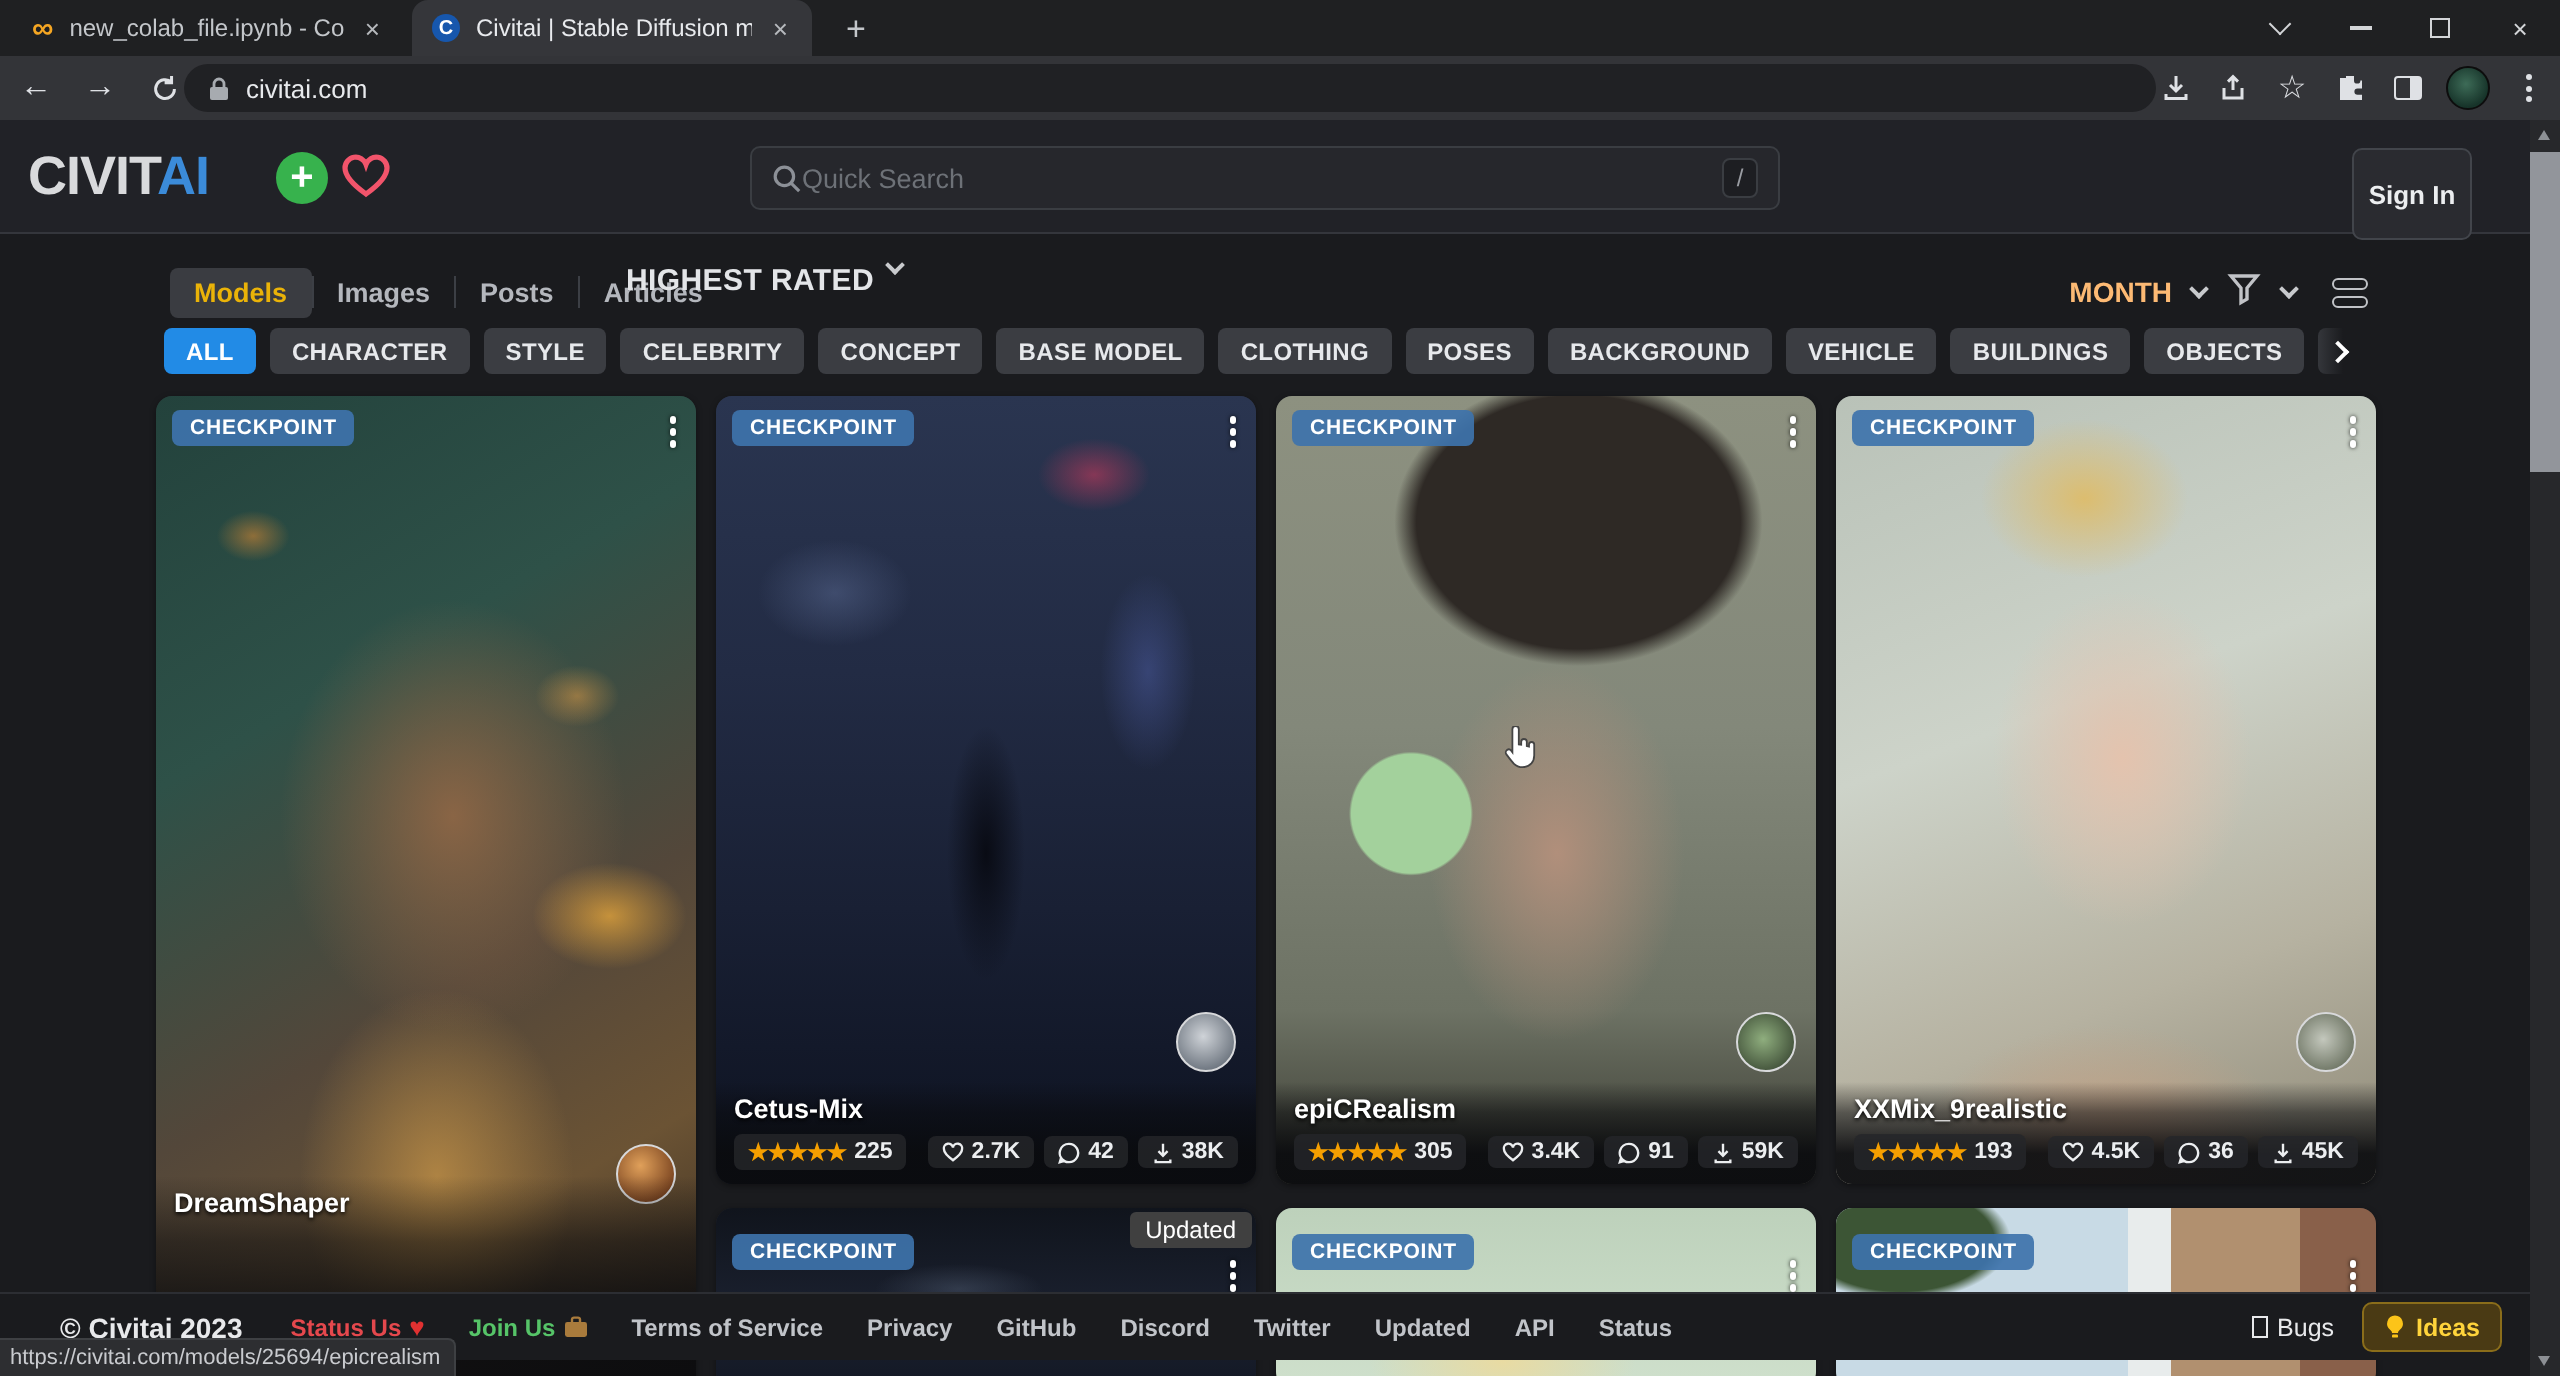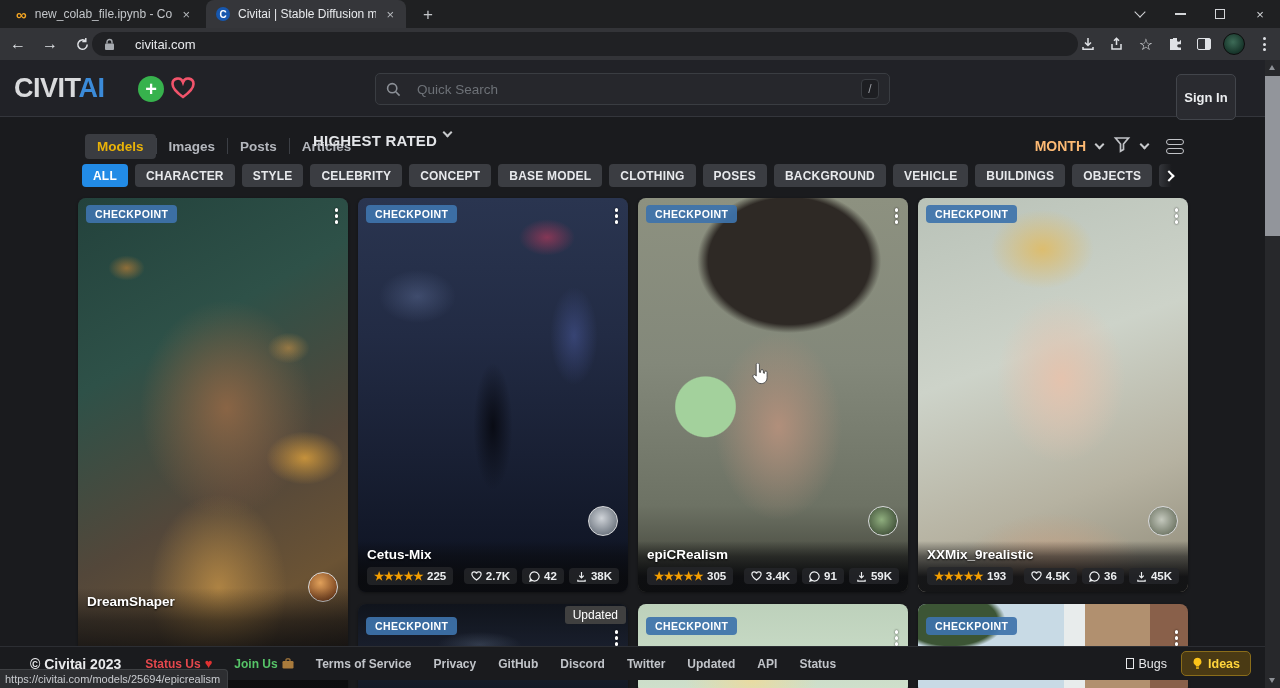--- a/index.html
+++ b/index.html
@@ -24,21 +24,21 @@
   .win-btn { width:40px; height:28px; display:flex; align-items:center; justify-content:center; color:#d3d5d8; font-size:13px; }
   .chev-sm { width:8px; height:8px; border-right:1.5px solid #d3d5d8; border-bottom:1.5px solid #d3d5d8;
          transform:rotate(45deg); margin-top:-4px; }
   .max-box { width:10px; height:10px; border:1.2px solid #d3d5d8; }
   .min-bar { width:11px; height:1.5px; background:#d3d5d8; }
 
   .toolbar { position:absolute; left:0; top:28px; width:1280px; height:32px; background:#333438; display:flex; align-items:center; }
   .nav-btn { width:28px; height:28px; display:flex; align-items:center; justify-content:center;
          color:#dfe1e5; font-size:16px; margin-left:4px; }
   .urlbar { position:absolute; left:92px; top:4px; width:986px; height:24px; background:#202124;
-         border-radius:12px; display:flex; align-items:center; padding:0 12px; gap:20px; }
+         border-radius:12px; display:flex; align-items:center; padding:0 12px; gap:8px; }
   .url-text { color:#e8eaed; font-size:13px; }
   .toolbar-icons { position:absolute; right:6px; top:2px; height:28px; display:flex; align-items:center; gap:9px; }
   .tb-ic { width:20px; height:20px; display:flex; align-items:center; justify-content:center; color:#dfe1e5; }
   .star-glyph { font-size:16px; color:#dfe1e5; }
   .panel-ic { width:14px; height:12px; border:1.5px solid #dfe1e5; border-radius:2px; position:relative; }
   .panel-ic::after { content:""; position:absolute; right:0; top:0; width:5px; height:100%; background:#dfe1e5; }
   .profile-av { width:22px; height:22px; border-radius:50%;
          background:radial-gradient(circle at 45% 40%, #3d6b57, #17342a 70%); border:1px solid #0d0d0d; }
   .dots-v { display:flex; flex-direction:column; gap:2.5px; align-items:center; }
   .dots-v i { width:3px; height:3px; border-radius:50%; background:#dfe1e5; }
@@ -47,21 +47,21 @@
   .page { position:absolute; left:0; top:60px; width:1280px; height:628px; background:#1a1b1e; overflow:hidden; }
 
   .site-header { position:absolute; left:0; top:0; width:1280px; height:57px; background:#212227;
          border-bottom:1px solid #34363c; }
   .logo { position:absolute; left:14px; top:13px; font-size:27px; font-weight:bold; letter-spacing:-0.5px; }
   .logo .p1 { color:#d9dadc; } .logo .p2 { color:#3b8bd9; }
   .plus-circle { position:absolute; left:138px; top:16px; width:26px; height:26px; border-radius:50%;
          background:#37b24d; color:#fff; font-size:20px; font-weight:bold; display:flex; align-items:center; justify-content:center; }
   .header-heart { position:absolute; left:170px; top:16px; }
   .searchbar { position:absolute; left:375px; top:13px; width:515px; height:32px; background:#26272c;
-         border:1px solid #3a3d42; border-radius:5px; display:flex; align-items:center; padding:0 10px; gap:16px; }
+         border:1px solid #3a3d42; border-radius:5px; display:flex; align-items:center; padding:0 10px; gap:0; }
   .search-ph { color:#6d7177; font-size:13.5px; flex:1; }
   .slash-badge { width:18px; height:20px; background:#1d1e22; border:1px solid #3a3d42; border-radius:4px;
          color:#9a9da3; font-size:12px; display:flex; align-items:center; justify-content:center; }
   .signin-btn { position:absolute; left:1176px; top:14px; width:60px; height:46px; background:#2a2b30;
          border:1px solid #42454b; border-radius:5px; color:#eceef0; font-size:13px; font-weight:bold;
          display:flex; align-items:center; justify-content:center; }
 
   .navrow { position:absolute; left:85px; top:72px; height:28px; display:flex; align-items:center; }
   .navtab { color:#b4b7bd; font-size:13.5px; font-weight:bold; padding:5px 12px; border-radius:4px; }
   .navtab.active { background:#3a3c41; color:#eab308; }

